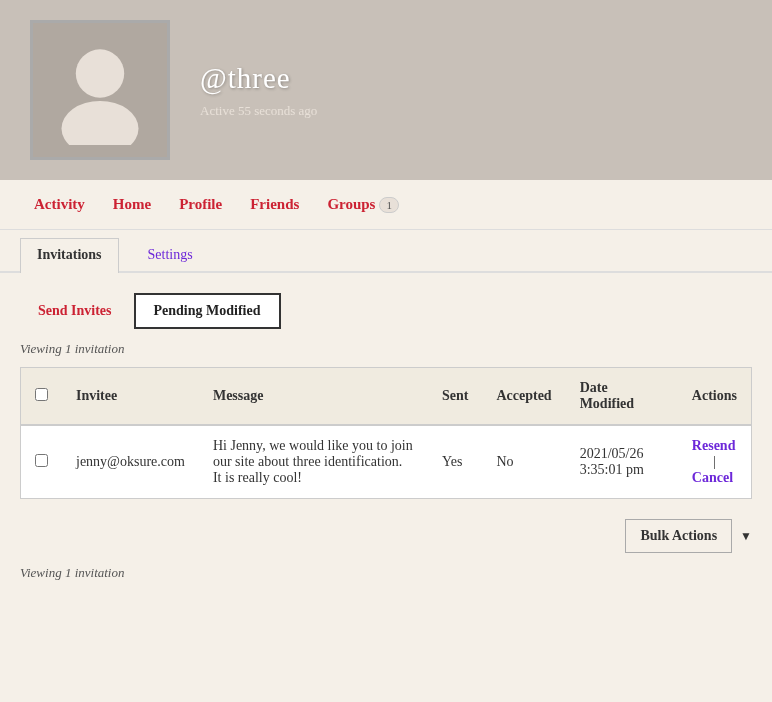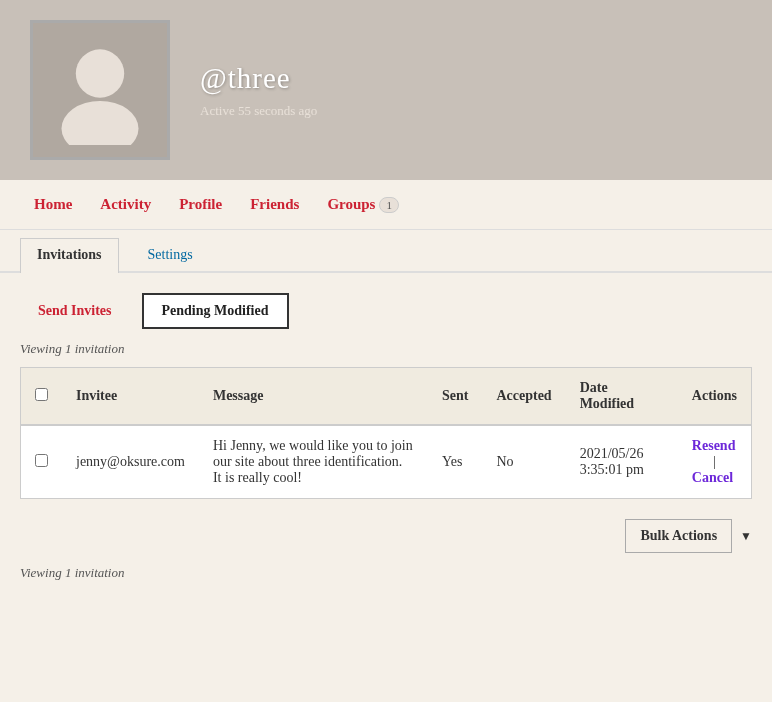--- a/index.html
+++ b/index.html
@@ -91,21 +91,21 @@
       background: #f5f0e8;
       padding: 8px 20px 0 20px;
       display: flex;
       gap: 12px;
       border-bottom: 2px solid #ddd;
     }
     .nav-secondary a {
       display: inline-block;
       padding: 8px 16px 10px 16px;
       text-decoration: none;
-      color: #0369a1;
+      color: #6d28d9;
       font-size: 14px;
       border: 1px solid transparent;
       border-bottom: none;
       margin-bottom: -2px;
     }
     .nav-secondary a.active {
       background: #f5f0e8;
       border-color: #ccc;
       border-bottom-color: #f5f0e8;
       color: #333;
@@ -113,21 +113,21 @@
     }
 
     
     .content {
       padding: 20px 20px;
     }
 
     
     .invite-tabs {
       display: flex;
-      gap: 12px;
+      gap: 4px;
       margin-bottom: 12px;
       align-items: center;
     }
     .invite-tab {
       padding: 8px 18px;
       cursor: pointer;
       font-size: 14px;
       border: none;
       background: none;
       color: #cc2233;
@@ -240,22 +240,22 @@
       </svg>
     </div>
   </div>
   <div class="profile-info">
     <div class="profile-username">@three</div>
     <div class="profile-status">Active 55 seconds ago</div>
   </div>
 </div>
 
 <nav class="nav-primary">
+  <a href="#">Activity</a>
   <a href="#">Home</a>
-  <a href="#">Activity</a>
   <a href="#">Profile</a>
   <a href="#">Friends</a>
   <a href="#">
     <span>Groups</span><span class="nav-badge">1</span>
   </a>
 </nav>
 
 <nav class="nav-secondary">
   <a href="#" class="active">Invitations</a>
   <a href="#">Settings</a>

